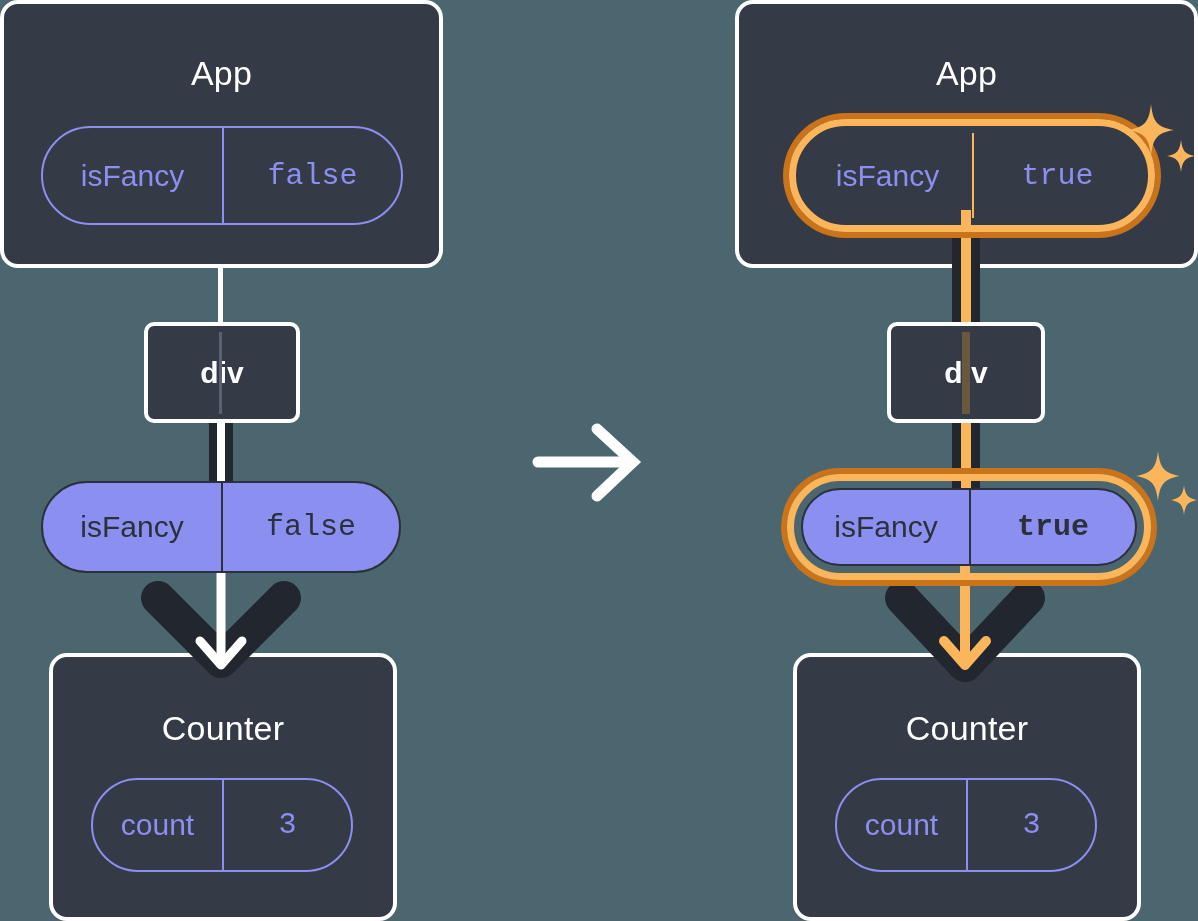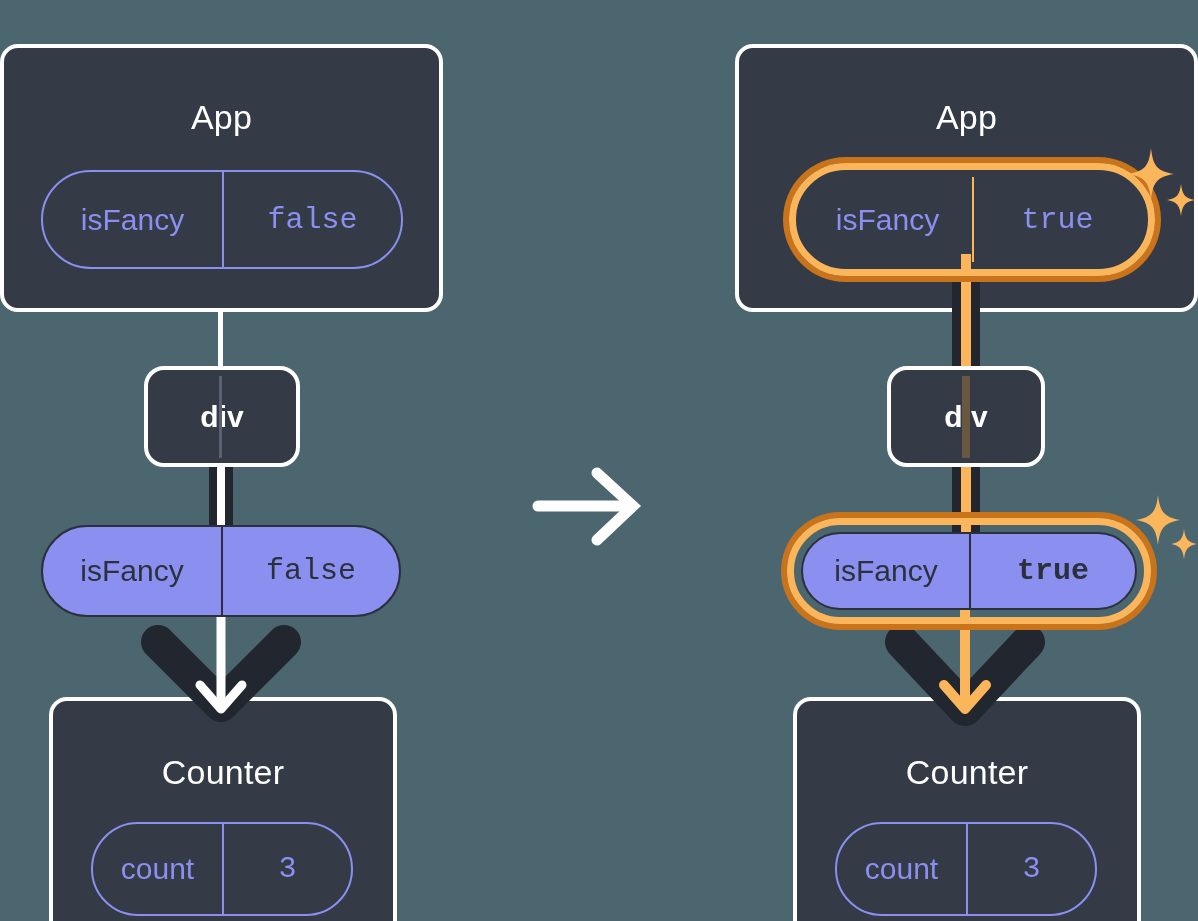--- a/index.html
+++ b/index.html
@@ -11,21 +11,20 @@
     width: 1198px;
     height: 921px;
     position: relative;
     overflow: hidden;
     font-family: "Liberation Sans", sans-serif;
   }
 
   .stage {
     position: absolute;
     inset: 0;
-    margin-top: 44px;
   }
 
   
   .node-box {
     position: absolute;
     background: #343a46;
     border: 4px solid #ffffff;
     border-radius: 18px;
     box-sizing: border-box;
   }
@@ -38,21 +37,21 @@
     font-size: 34px;
     font-weight: 400;
     letter-spacing: 0.2px;
   }
 
   
   .div-box {
     position: absolute;
     background: #343a46;
     border: 4px solid #ffffff;
-    border-radius: 20px;
+    border-radius: 10px;
     box-sizing: border-box;
     display: flex;
     align-items: center;
     justify-content: center;
     color: #ffffff;
     font-size: 30px;
     font-weight: 700;
     z-index: 6;
   }
 

